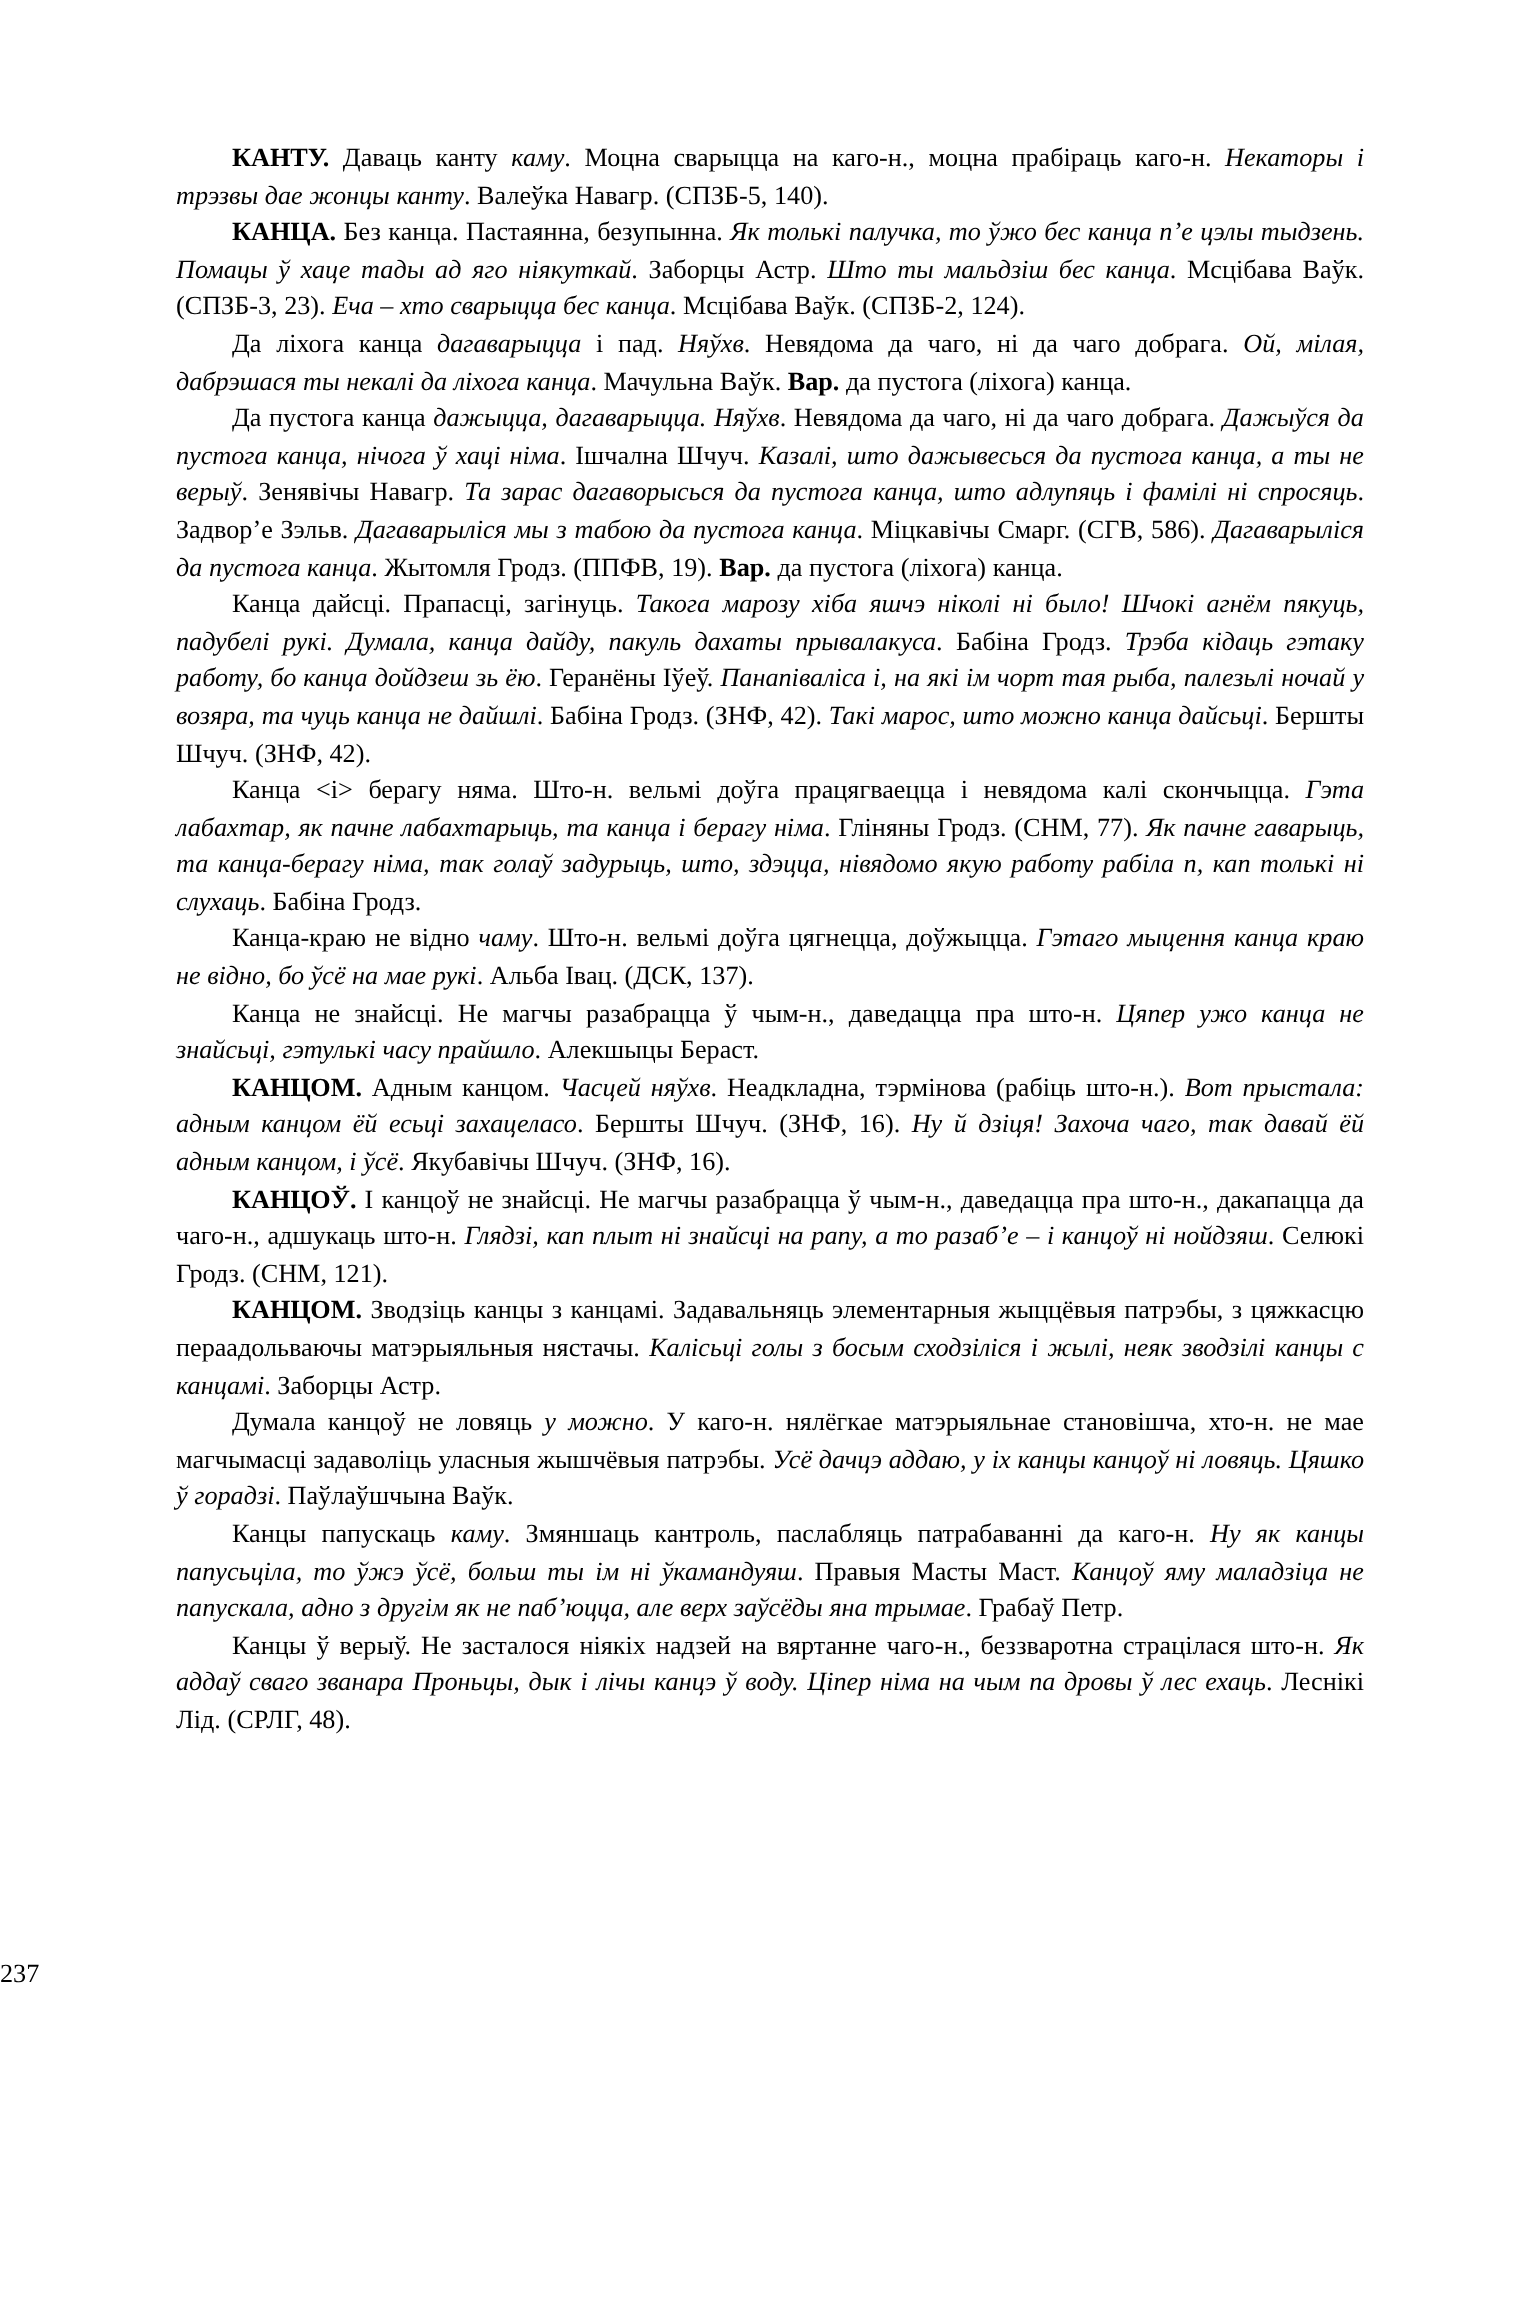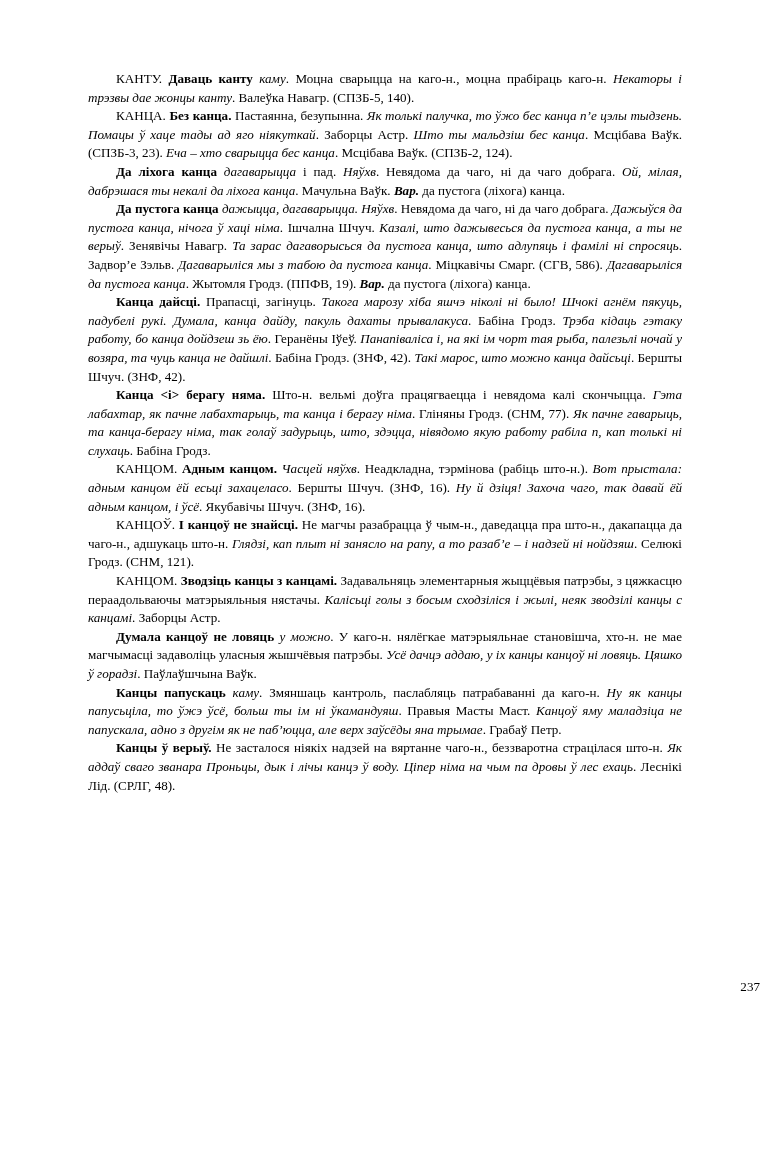--- a/index.html
+++ b/index.html
@@ -29,60 +29,61 @@
     hyphens: none;
   }
   .entry {
     margin: 0;
     padding: 0;
     text-indent: 28px;
     text-align: justify;
   }
   
   .hw {            
-    font-weight: normal;
+    font-weight: bold;
   }
   .idiom {         
-    font-weight: bold;
+    font-weight: normal;
   }
   .gram {          
     font-style: italic;
   }
   .def {           
     font-style: normal;
   }
   .ex {            
     font-style: italic;
   }
   .var {           
     font-weight: bold;
-    font-style: italic;
   }
   .pagenum {
     position: absolute;
     left: 0;
     right: 0;
     bottom: 162px;
-    text-align: right;
+    text-align: left;
     font-size: 13.1px;
     font-family: "Liberation Serif", "DejaVu Serif", serif;
   }
 </style>
 </head>
 <body>
 
 <div class="page">
   <div class="content" id="entries">
       <p class="entry"><span class="hw">КАНТУ. </span><span class="idiom">Даваць канту </span><span class="gram">каму</span><span class="def">. Моцна сварыцца на каго-н., моцна прабіраць каго-н. </span><span class="ex">Некаторы і трэзвы дае жонцы канту</span><span class="def">. Валеўка Навагр. (СПЗБ-5, 140).</span></p>
       <p class="entry"><span class="hw">КАНЦА. </span><span class="idiom">Без канца.</span><span class="def"> Пастаянна, безупынна. </span><span class="ex">Як толькі палучка, то ўжо бес канца п’е цэлы тыдзень. Помацы ў хаце тады ад яго ніякуткай</span><span class="def">. Заборцы Астр. </span><span class="ex">Што ты мальдзіш бес канца</span><span class="def">. Мсцібава Ваўк. (СПЗБ-3, 23). </span><span class="ex">Еча – хто сварыцца бес канца</span><span class="def">. Мсцібава Ваўк. (СПЗБ-2, 124).</span></p>
       <p class="entry"><span class="idiom">Да ліхога канца </span><span class="gram">дагаварыцца</span><span class="def"> і пад. </span><span class="gram">Няўхв</span><span class="def">. Невядома да чаго, ні да чаго добрага. </span><span class="ex">Ой, мілая, дабрэшася ты некалі да ліхога канца</span><span class="def">. Мачульна Ваўк. </span><span class="var">Вар.</span><span class="def"> да пустога (ліхога) канца.</span></p>
       <p class="entry"><span class="idiom">Да пустога канца </span><span class="gram">дажыцца, дагаварыцца. Няўхв</span><span class="def">. Невядома да чаго, ні да чаго добрага. </span><span class="ex">Дажыўся да пустога канца, нічога ў хаці німа</span><span class="def">. Ішчална Шчуч. </span><span class="ex">Казалі, што дажывесься да пустога канца, а ты не верыў</span><span class="def">. Зенявічы Навагр. </span><span class="ex">Та зарас дагаворысься да пустога канца, што адлупяць і фамілі ні спросяць</span><span class="def">. Задвор’е Зэльв. </span><span class="ex">Дагаварыліся мы з табою да пустога канца</span><span class="def">. Міцкавічы Смарг. (СГВ, 586). </span><span class="ex">Дагаварыліся да пустога канца</span><span class="def">. Жытомля Гродз. (ППФВ, 19). </span><span class="var">Вар.</span><span class="def"> да пустога (ліхога) канца.</span></p>
       <p class="entry"><span class="idiom">Канца дайсці.</span><span class="def"> Прапасці, загінуць. </span><span class="ex">Такога марозу хіба яшчэ ніколі ні было! Шчокі агнём пякуць, падубелі рукі. Думала, канца дайду, пакуль дахаты прывалакуса</span><span class="def">. Бабіна Гродз. </span><span class="ex">Трэба кідаць гэтаку работу, бо канца дойдзеш зь ёю</span><span class="def">. Геранёны Іўеў. </span><span class="ex">Панапіваліса і, на які ім чорт  тая рыба, палезьлі ночай у возяра, та чуць канца не дайшлі</span><span class="def">. Бабіна Гродз. (ЗНФ, 42). </span><span class="ex">Такі марос, што можно канца дайсьці</span><span class="def">. Бершты Шчуч. (ЗНФ, 42).</span></p>
       <p class="entry"><span class="idiom">Канца &lt;і&gt; берагу няма.</span><span class="def"> Што-н. вельмі доўга працягваецца і невядома калі скончыцца. </span><span class="ex">Гэта лабахтар, як пачне лабахтарыць, та канца і берагу німа</span><span class="def">. Гліняны Гродз. (СНМ, 77). </span><span class="ex">Як пачне гаварыць, та канца-берагу німа, так голаў задурыць, што, здэцца, нівядомо якую работу рабіла п, кап толькі ні слухаць</span><span class="def">. Бабіна Гродз.</span></p>
+      <p class="entry"><span class="idiom">Канца-краю не відно </span><span class="gram">чаму</span><span class="def">. Што-н. вельмі доўга цягнецца, доўжыцца. </span><span class="ex">Гэтаго мыцення канца краю не відно, бо ўсё на мае рукі</span><span class="def">. Альба Івац. (ДСК, 137).</span></p>
+      <p class="entry"><span class="idiom">Канца не знайсці.</span><span class="def"> Не магчы разабрацца ў чым-н., даведацца пра што-н. </span><span class="ex">Цяпер ужо канца не знайсьці, гэтулькі часу прайшло</span><span class="def">. Алекшыцы Бераст.</span></p>
       <p class="entry"><span class="hw">КАНЦОМ. </span><span class="idiom">Адным канцом. </span><span class="gram">Часцей няўхв</span><span class="def">. Неадкладна, тэрмінова (рабіць што-н.). </span><span class="ex">Вот прыстала: адным канцом ёй есьці захацеласо</span><span class="def">. Бершты Шчуч. (ЗНФ, 16). </span><span class="ex">Ну й дзіця! Захоча чаго, так давай ёй адным канцом, і ўсё</span><span class="def">. Якубавічы Шчуч. (ЗНФ, 16).</span></p>
-      <p class="entry"><span class="hw">КАНЦОЎ. </span><span class="idiom">І канцоў не знайсці.</span><span class="def"> Не магчы разабрацца ў чым-н., даведацца пра што-н., дакапацца да чаго-н., адшукаць што-н. </span><span class="ex">Глядзі, кап плыт ні занясло на рапу, а то разаб’е – і надзей ні нойдзяш</span><span class="def">. Селюкі Гродз. (СНМ, 121).</span></p>
+      <p class="entry"><span class="hw">КАНЦОЎ. </span><span class="idiom">І канцоў не знайсці.</span><span class="def"> Не магчы разабрацца ў чым-н., даведацца пра што-н., дакапацца да чаго-н., адшукаць што-н. </span><span class="ex">Глядзі, кап плыт ні знайсці на рапу, а то разаб’е – і канцоў ні нойдзяш</span><span class="def">. Селюкі Гродз. (СНМ, 121).</span></p>
       <p class="entry"><span class="hw">КАНЦОМ. </span><span class="idiom">Зводзіць канцы з канцамі.</span><span class="def"> Задавальняць элементарныя жыццёвыя патрэбы, з цяжкасцю пераадольваючы матэрыяльныя нястачы. </span><span class="ex">Калісьці голы з босым сходзіліся і жылі, неяк зводзілі канцы с канцамі</span><span class="def">. Заборцы Астр.</span></p>
       <p class="entry"><span class="idiom">Думала канцоў не ловяць </span><span class="gram">у можно</span><span class="def">. У каго-н. нялёгкае матэрыяльнае становішча, хто-н. не мае магчымасці задаволіць уласныя жышчёвыя патрэбы. </span><span class="ex">Усё дачцэ аддаю, у іх канцы канцоў ні ловяць. Цяшко ў горадзі</span><span class="def">. Паўлаўшчына Ваўк.</span></p>
       <p class="entry"><span class="idiom">Канцы папускаць </span><span class="gram">каму</span><span class="def">. Змяншаць кантроль, паслабляць патрабаванні да каго-н. </span><span class="ex">Ну як канцы папусьціла, то ўжэ ўсё, больш ты ім ні ўкамандуяш</span><span class="def">. Правыя Масты Маст. </span><span class="ex">Канцоў яму маладзіца не папускала, адно з другім як не паб’юцца, але верх заўсёды яна трымае</span><span class="def">. Грабаў Петр.</span></p>
       <p class="entry"><span class="idiom">Канцы ў верыў.</span><span class="def"> Не засталося ніякіх надзей на вяртанне чаго-н., беззваротна страцілася што-н. </span><span class="ex">Як аддаў сваго званара Проньцы, дык і лічы канцэ ў воду. Ціпер німа на чым па дровы ў лес ехаць</span><span class="def">. Леснікі Лід. (СРЛГ, 48).</span></p>
     </div>
   <div class="pagenum">237</div>
 </div>
 
 </body></html>

